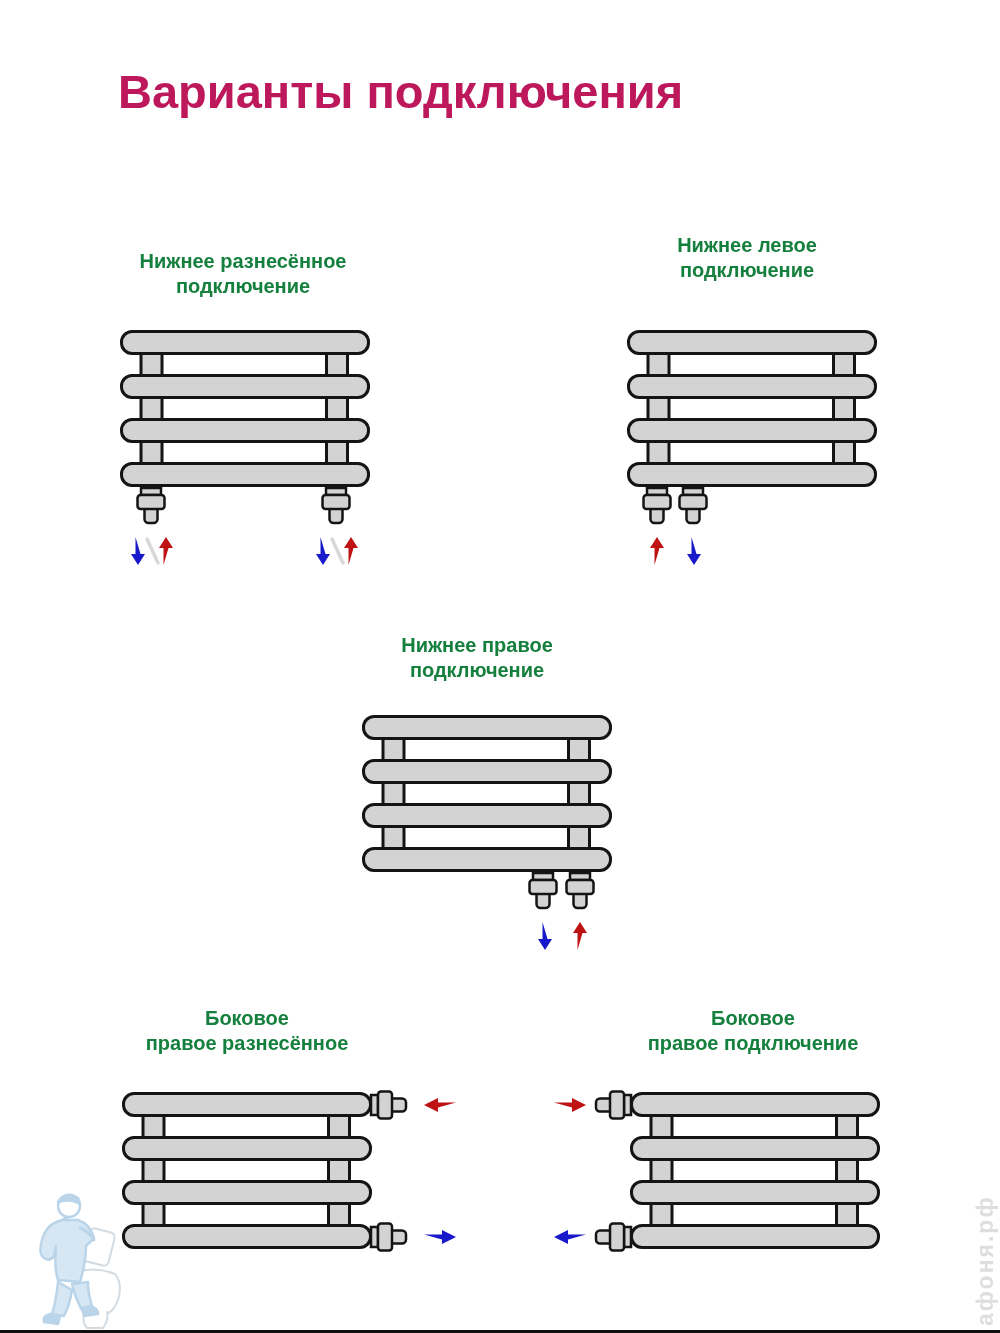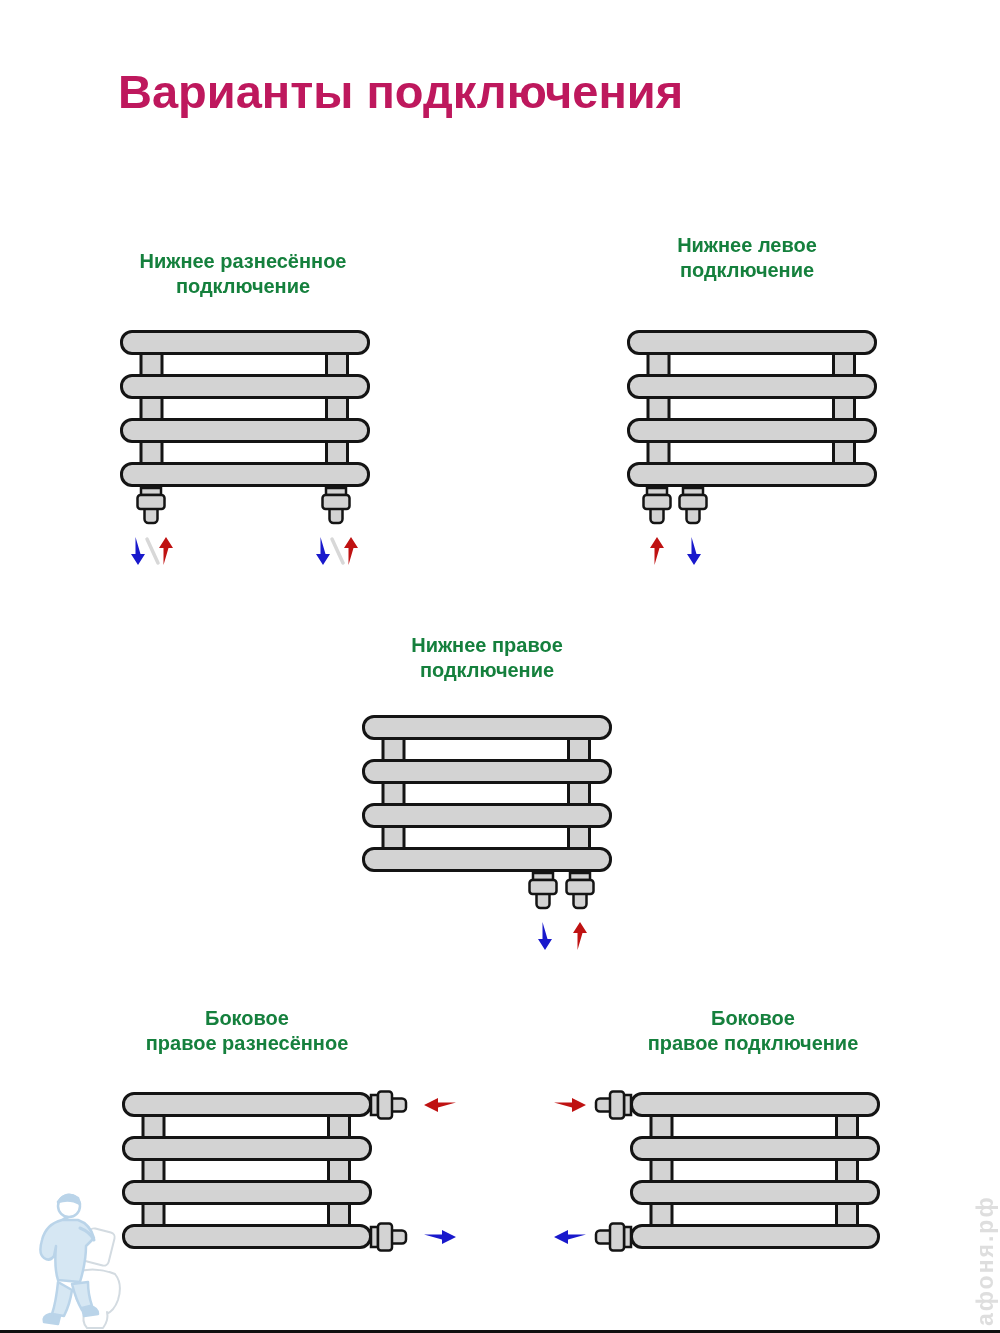--- a/index.html
+++ b/index.html
@@ -73,21 +73,21 @@
     <div>подключение</div>
   </div>
   <svg class="diag" style="left:617px;top:328px" width="270" height="242">
     <use href="#rad-body" transform="translate(10,2)"></use>
     <use href="#valve-v" transform="translate(40,160)"></use>
     <use href="#valve-v" transform="translate(76,160)"></use>
     <use href="#arrow-up" transform="translate(40,209)" color="#bf1212"></use>
     <use href="#arrow-down" transform="translate(77,209)" color="#1919cc"></use>
   </svg>
 
-  <div class="dlabel" style="left:347px;top:633px">
+  <div class="dlabel" style="left:337px;top:633px">
     <div>Нижнее правое</div>
     <div>подключение</div>
   </div>
   <svg class="diag" style="left:352px;top:713px" width="270" height="242">
     <use href="#rad-body" transform="translate(10,2)"></use>
     <use href="#valve-v" transform="translate(191,160)"></use>
     <use href="#valve-v" transform="translate(228,160)"></use>
     <use href="#arrow-down" transform="translate(193,209)" color="#1919cc"></use>
     <use href="#arrow-up" transform="translate(228,209)" color="#bf1212"></use>
   </svg>

